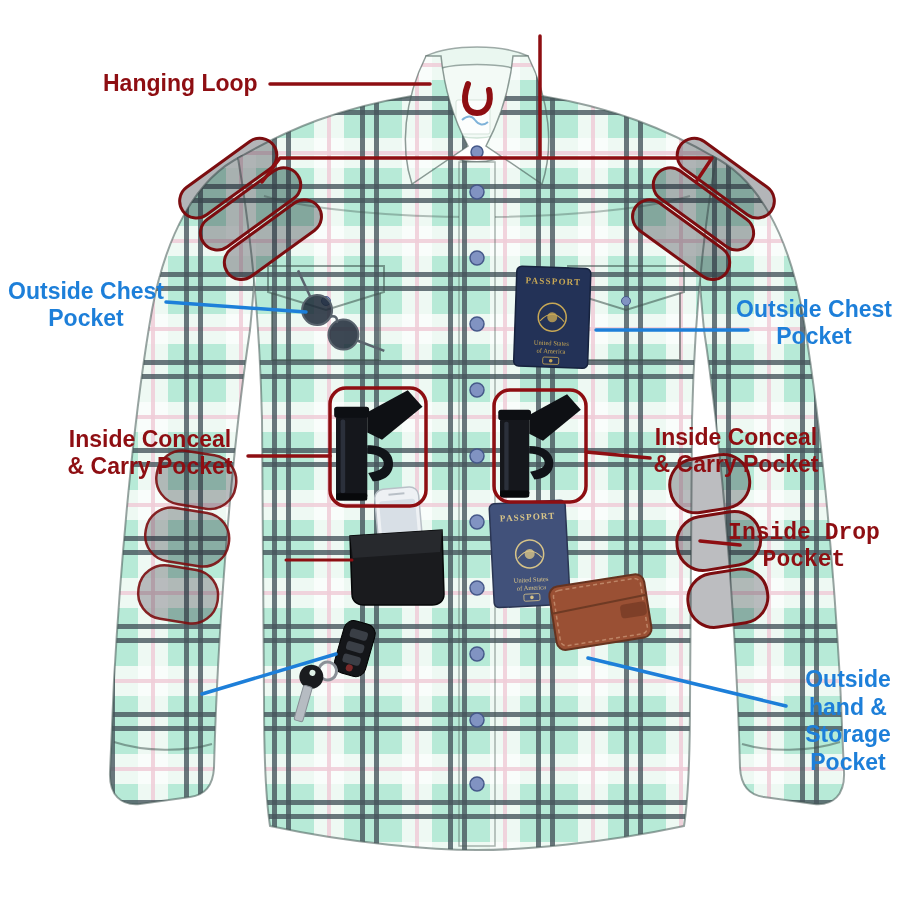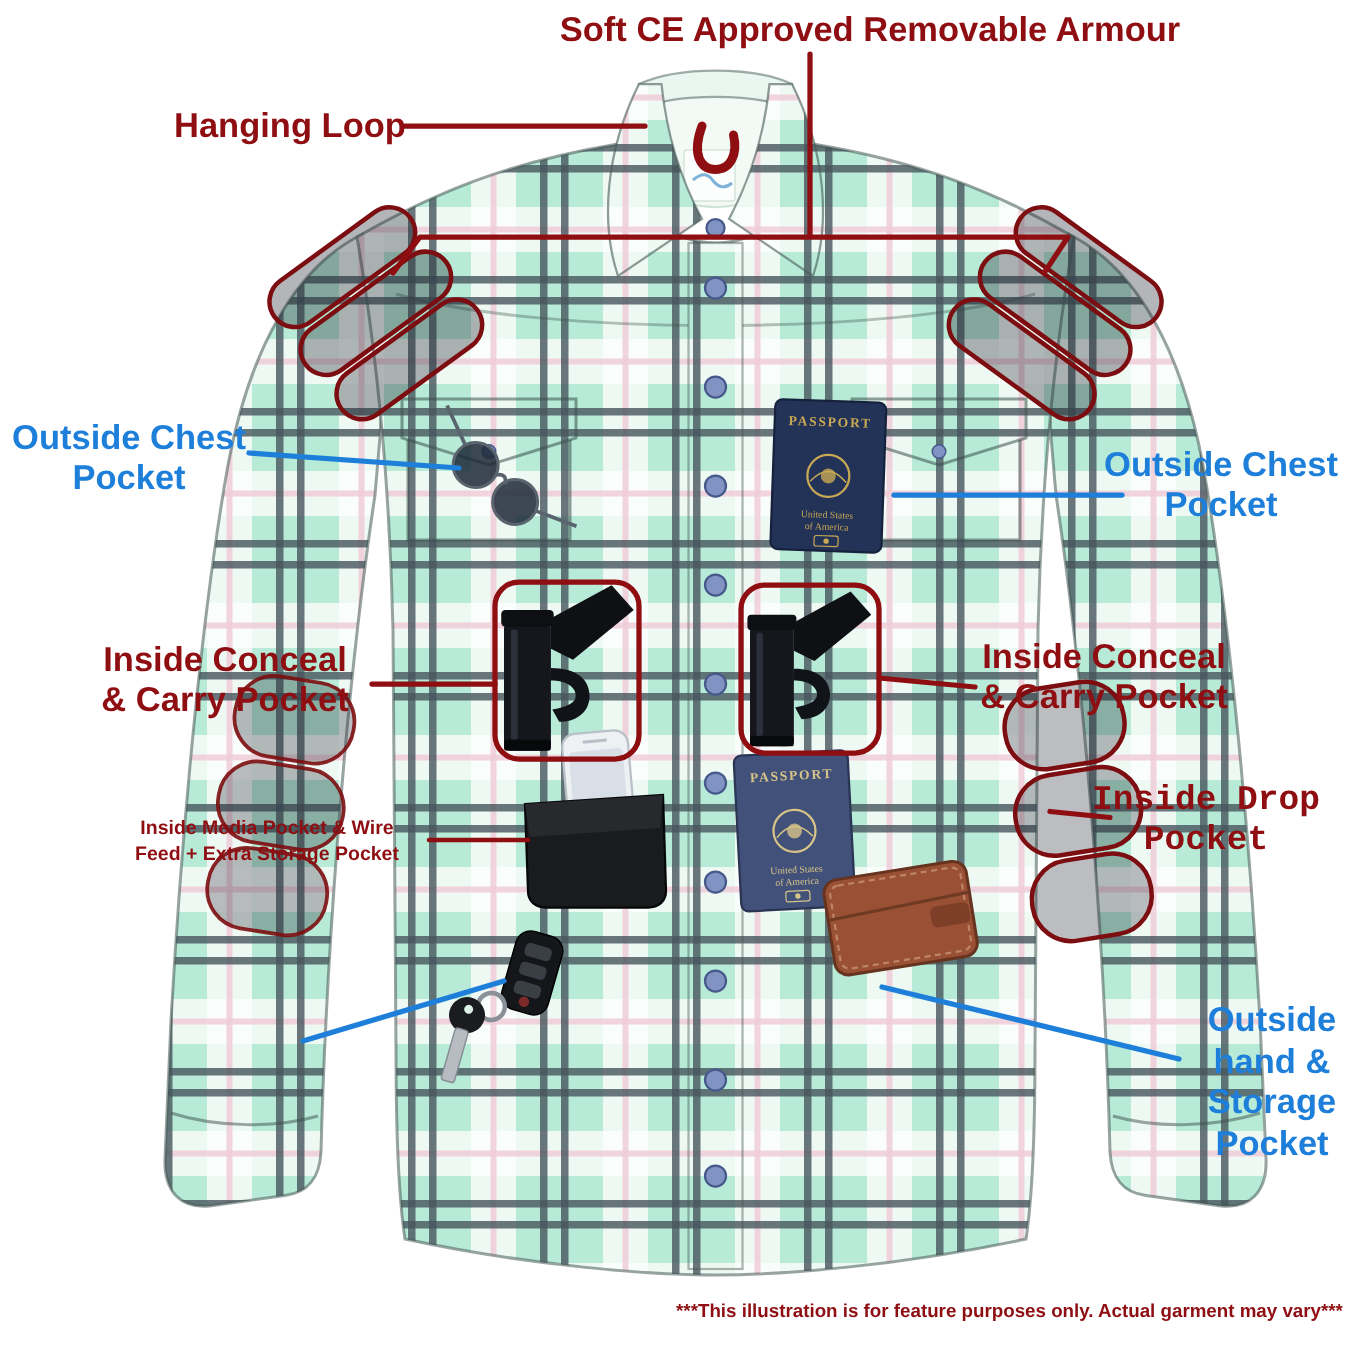--- a/index.html
+++ b/index.html
@@ -185,43 +185,39 @@
       <path d="M 650 458 L 586 452" style="stroke:var(--callout-red,#8e0e12)" stroke-width="3.5"></path>
       <path d="M 286 560 H 352" style="stroke:var(--callout-red,#8e0e12)" stroke-width="3"></path>
       <path d="M 740 545 L 700 541" style="stroke:var(--callout-red,#8e0e12)" stroke-width="3.5"></path>
       <path d="M 166 302 L 306 312" style="stroke:var(--callout-blue,#1d7fd9)" stroke-width="3.5"></path>
       <path d="M 596 330 H 748" style="stroke:var(--callout-blue,#1d7fd9)" stroke-width="3.5"></path>
       <path d="M 202 694 L 336 654" style="stroke:var(--callout-blue,#1d7fd9)" stroke-width="3.5"></path>
       <path d="M 588 658 L 786 706" style="stroke:var(--callout-blue,#1d7fd9)" stroke-width="3.5"></path>
     </g>
   </svg>
 
-  <div class="label red center" style="left:360px; top:6px; width:440px; font-size:23px;">Soft CE Approved Removable Armour</div>
-
-  <div class="label red" style="left:116px; top:70px; font-size:23px;">Hanging Loop</div>
+
+  <div class="label red" style="left:103px; top:70px; font-size:23px;">Hanging Loop</div>
 
   <div class="label blue center" style="left:6px; top:278px; width:160px; font-size:23px;">Outside Chest
 Pocket</div>
 
   <div class="label blue center" style="left:730px; top:296px; width:168px; font-size:23px;">Outside Chest
 Pocket</div>
 
   <div class="label red center" style="left:52px; top:426px; width:196px; font-size:23px;">Inside Conceal
 &amp; Carry Pocket</div>
 
   <div class="label red center" style="left:646px; top:424px; width:180px; font-size:23px;">Inside Conceal
 &amp; Carry Pocket</div>
 
-  <div class="label red center" style="left:70px; top:544px; width:216px; font-size:13px; line-height:1.3;">Inside Media Pocket &amp; Wire
-Feed + Extra Storage Pocket</div>
 
   <div class="label red center" style="left:724px; top:520px; width:160px; font-size:23px;font-family:Liberation Mono, monospace;">Inside Drop
 Pocket</div>
 
 
   <div class="label blue center" style="left:793px; top:666px; width:110px; font-size:23px; line-height:1.2;">Outside
 hand &amp;
 Storage
 Pocket</div>
 
-  <div class="label red center" style="left:448px; top:867px; width:450px; font-size:12.5px;">***This illustration is for feature purposes only.  Actual garment may vary***</div>
 
 </div>
 
 </body></html>

